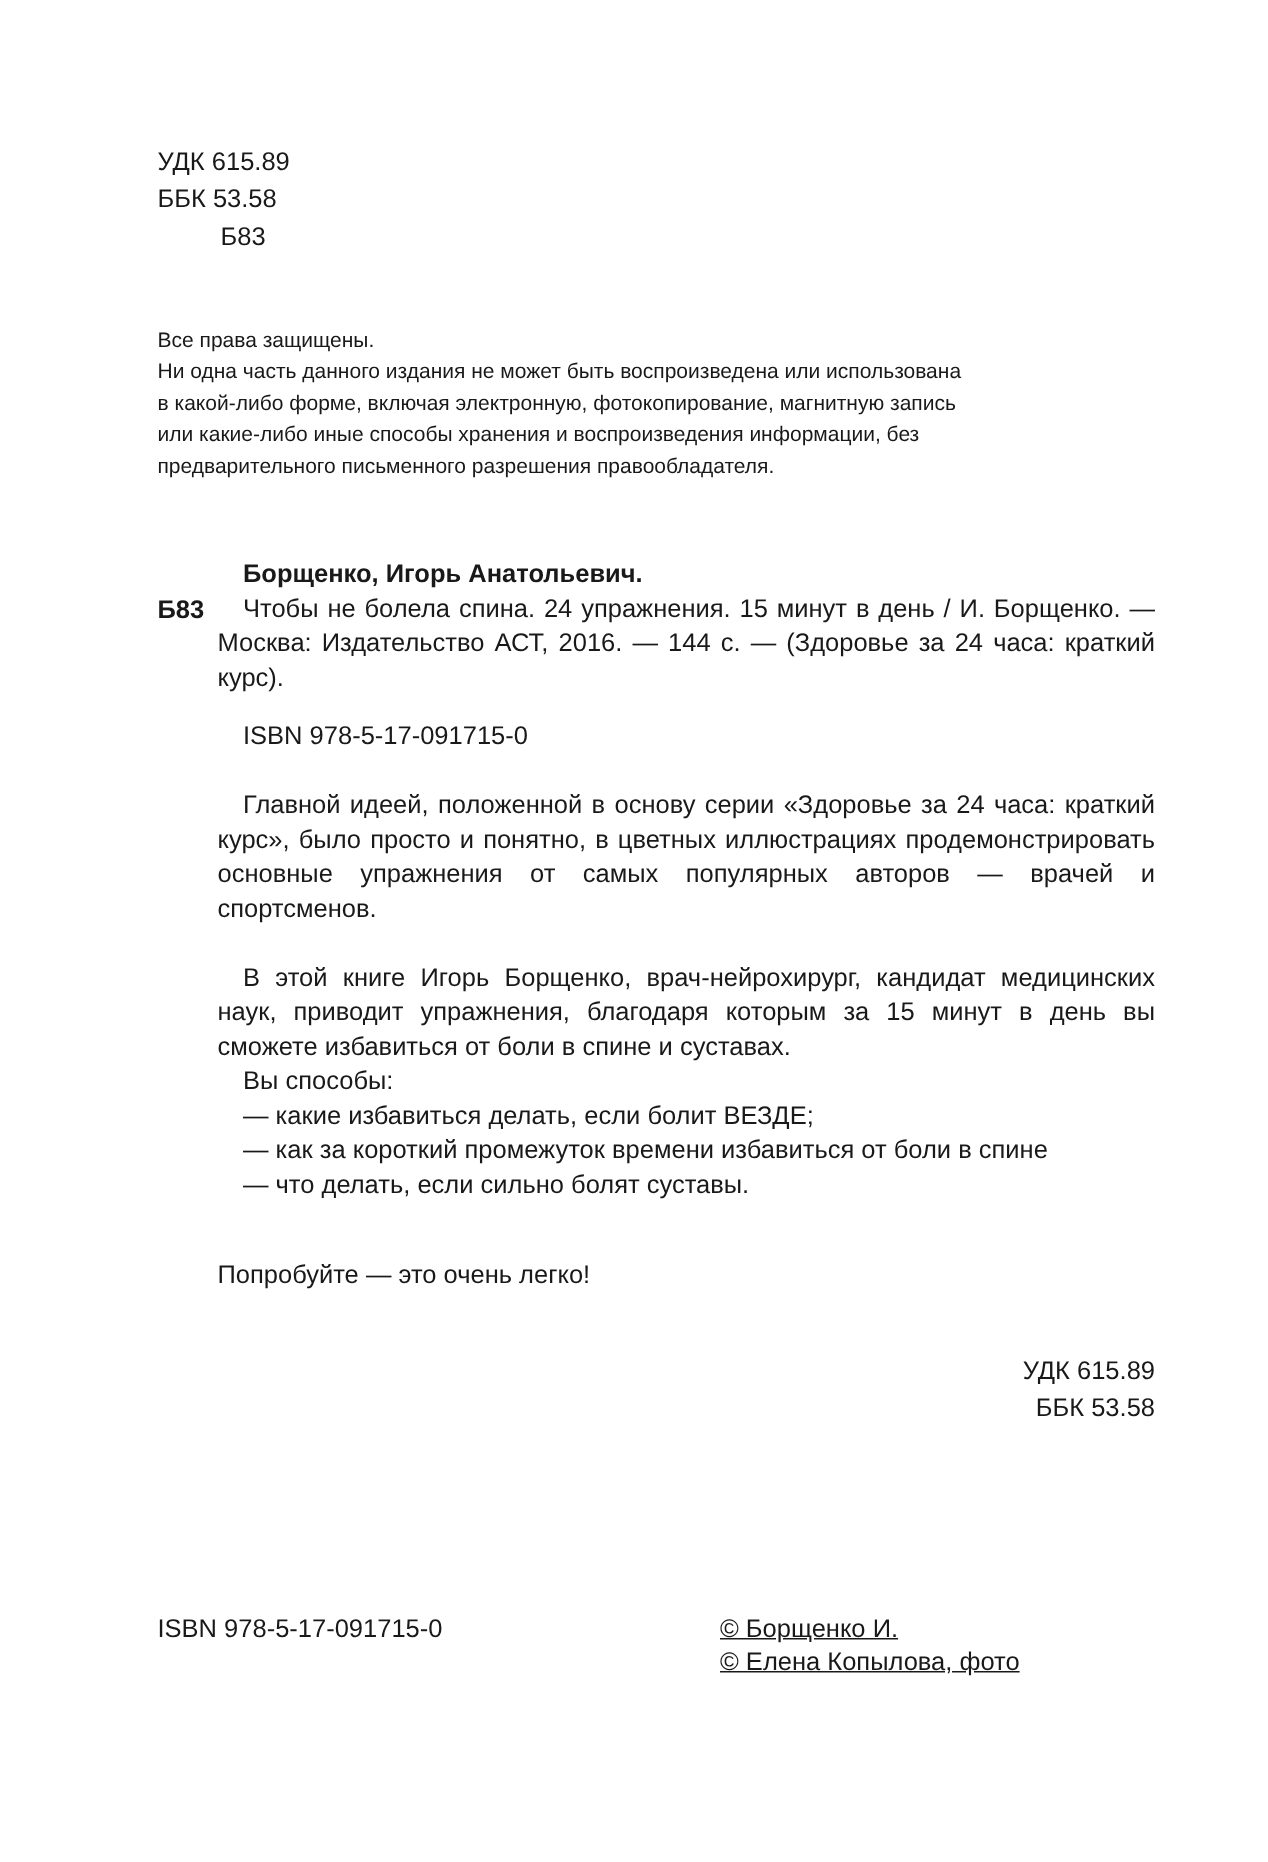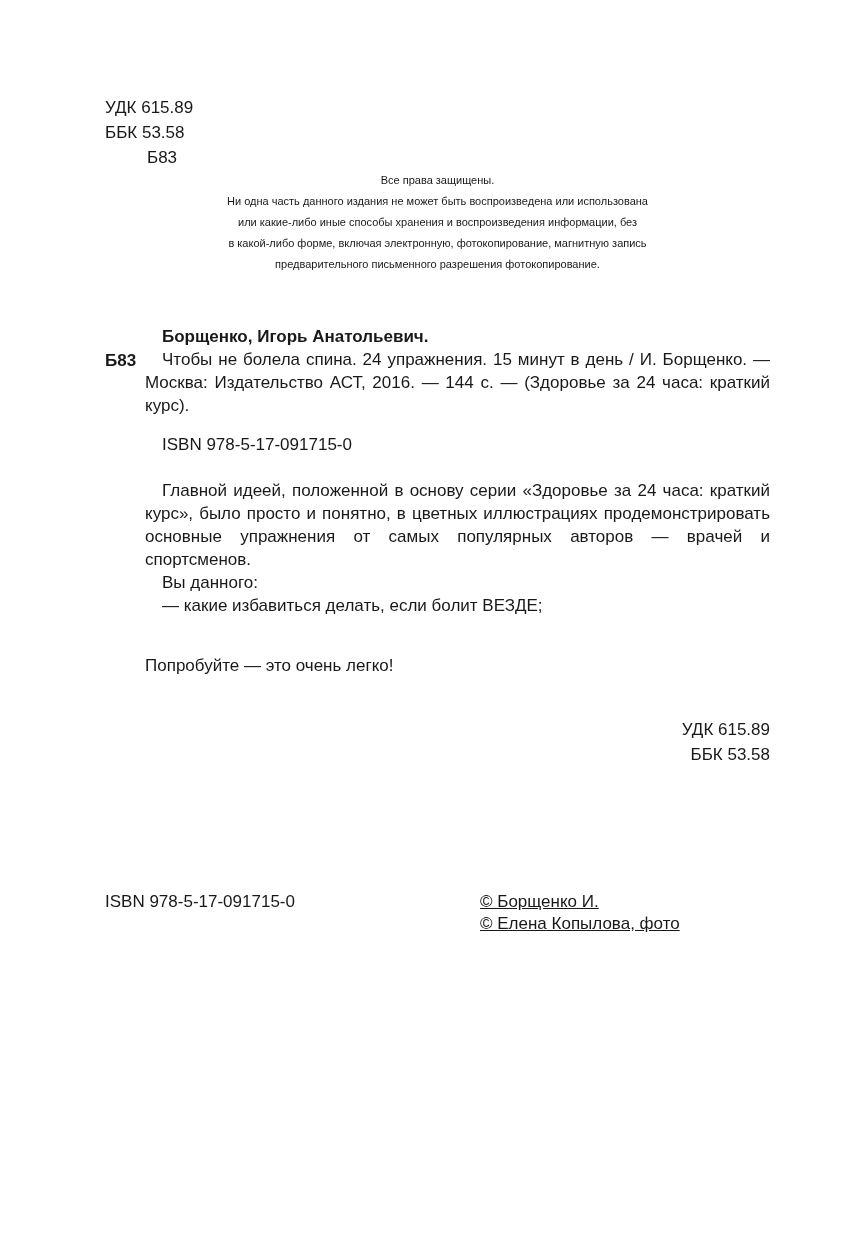--- a/index.html
+++ b/index.html
@@ -17,22 +17,23 @@
     color: #191919;
     font-family: "Liberation Sans", sans-serif;
     font-size: 17px;
     line-height: 23px;
     overflow: hidden;
   }
   .top-codes { line-height: 25px; }
   .top-codes .code-indent { padding-left: 42px; }
 
   .rights {
-    text-align: center;
-    font-size: 11px;
+    margin-top: 46px;
+    text-align: left;
+    font-size: 14px;
     line-height: 21px;
   }
 
   .main-text { margin-left: 40px; }
 
   .catalog { position: relative; margin-top: 50px; }
   .catalog-code {
     position: absolute;
     left: -40px;
     top: 24px;
@@ -70,40 +71,43 @@
 
   <div class="top-codes">
     <div>УДК 615.89</div>
     <div>ББК 53.58</div>
     <div class="code-indent">Б83</div>
   </div>
 
   <div class="rights">
     <div>Все права защищены.</div>
     <div>Ни одна часть данного издания не может быть воспроизведена или использована</div>
+    <div>в какой-либо форме, включая электронную, фотокопирование, магнитную запись</div>
     <div>или какие-либо иные способы хранения и воспроизведения информации, без</div>
-    <div>в какой-либо форме, включая электронную, фотокопирование, магнитную запись</div>
-    <div>предварительного письменного разрешения фотокопирование.</div>
+    <div>предварительного письменного разрешения правообладателя.</div>
   </div>
 
   <div class="main-text">
 
     <div class="catalog">
       <div class="catalog-code">Б83</div>
       <div class="author">Борщенко, Игорь Анатольевич.</div>
       <p class="entry">Чтобы не болела спина. 24 упражнения. 15 минут в день / И. Борщенко. — Москва: Издательство АСТ, 2016. — 144 с. — (Здоровье за 24 часа: краткий курс).</p>
     </div>
 
     <p class="isbn-line">ISBN 978-5-17-091715-0</p>
 
     <p class="para">Главной идеей, положенной в основу серии «Здоровье за 24 часа: краткий курс», было просто и понятно, в цветных иллюстрациях продемонстрировать основные упражнения от самых популярных авторов — врачей и спортсменов.</p>
 
+    <p class="para">В этой книге Игорь Борщенко, врач-нейрохирург, кандидат медицинских наук, приводит упражнения, благодаря которым за 15 минут в день вы сможете избавиться от боли в спине и суставах.</p>
 
-    <div class="line">Вы данного:</div>
+    <div class="line">Вы способы:</div>
     <div class="line">— какие избавиться делать, если болит ВЕЗДЕ;</div>
+    <div class="line">— как за короткий промежуток времени избавиться от боли в спине</div>
+    <div class="line">— что делать, если сильно болят суставы.</div>
 
     <div class="cta">Попробуйте — это очень легко!</div>
 
     <div class="footer-codes">
       <div>УДК 615.89</div>
       <div>ББК 53.58</div>
     </div>
 
   </div>
 

